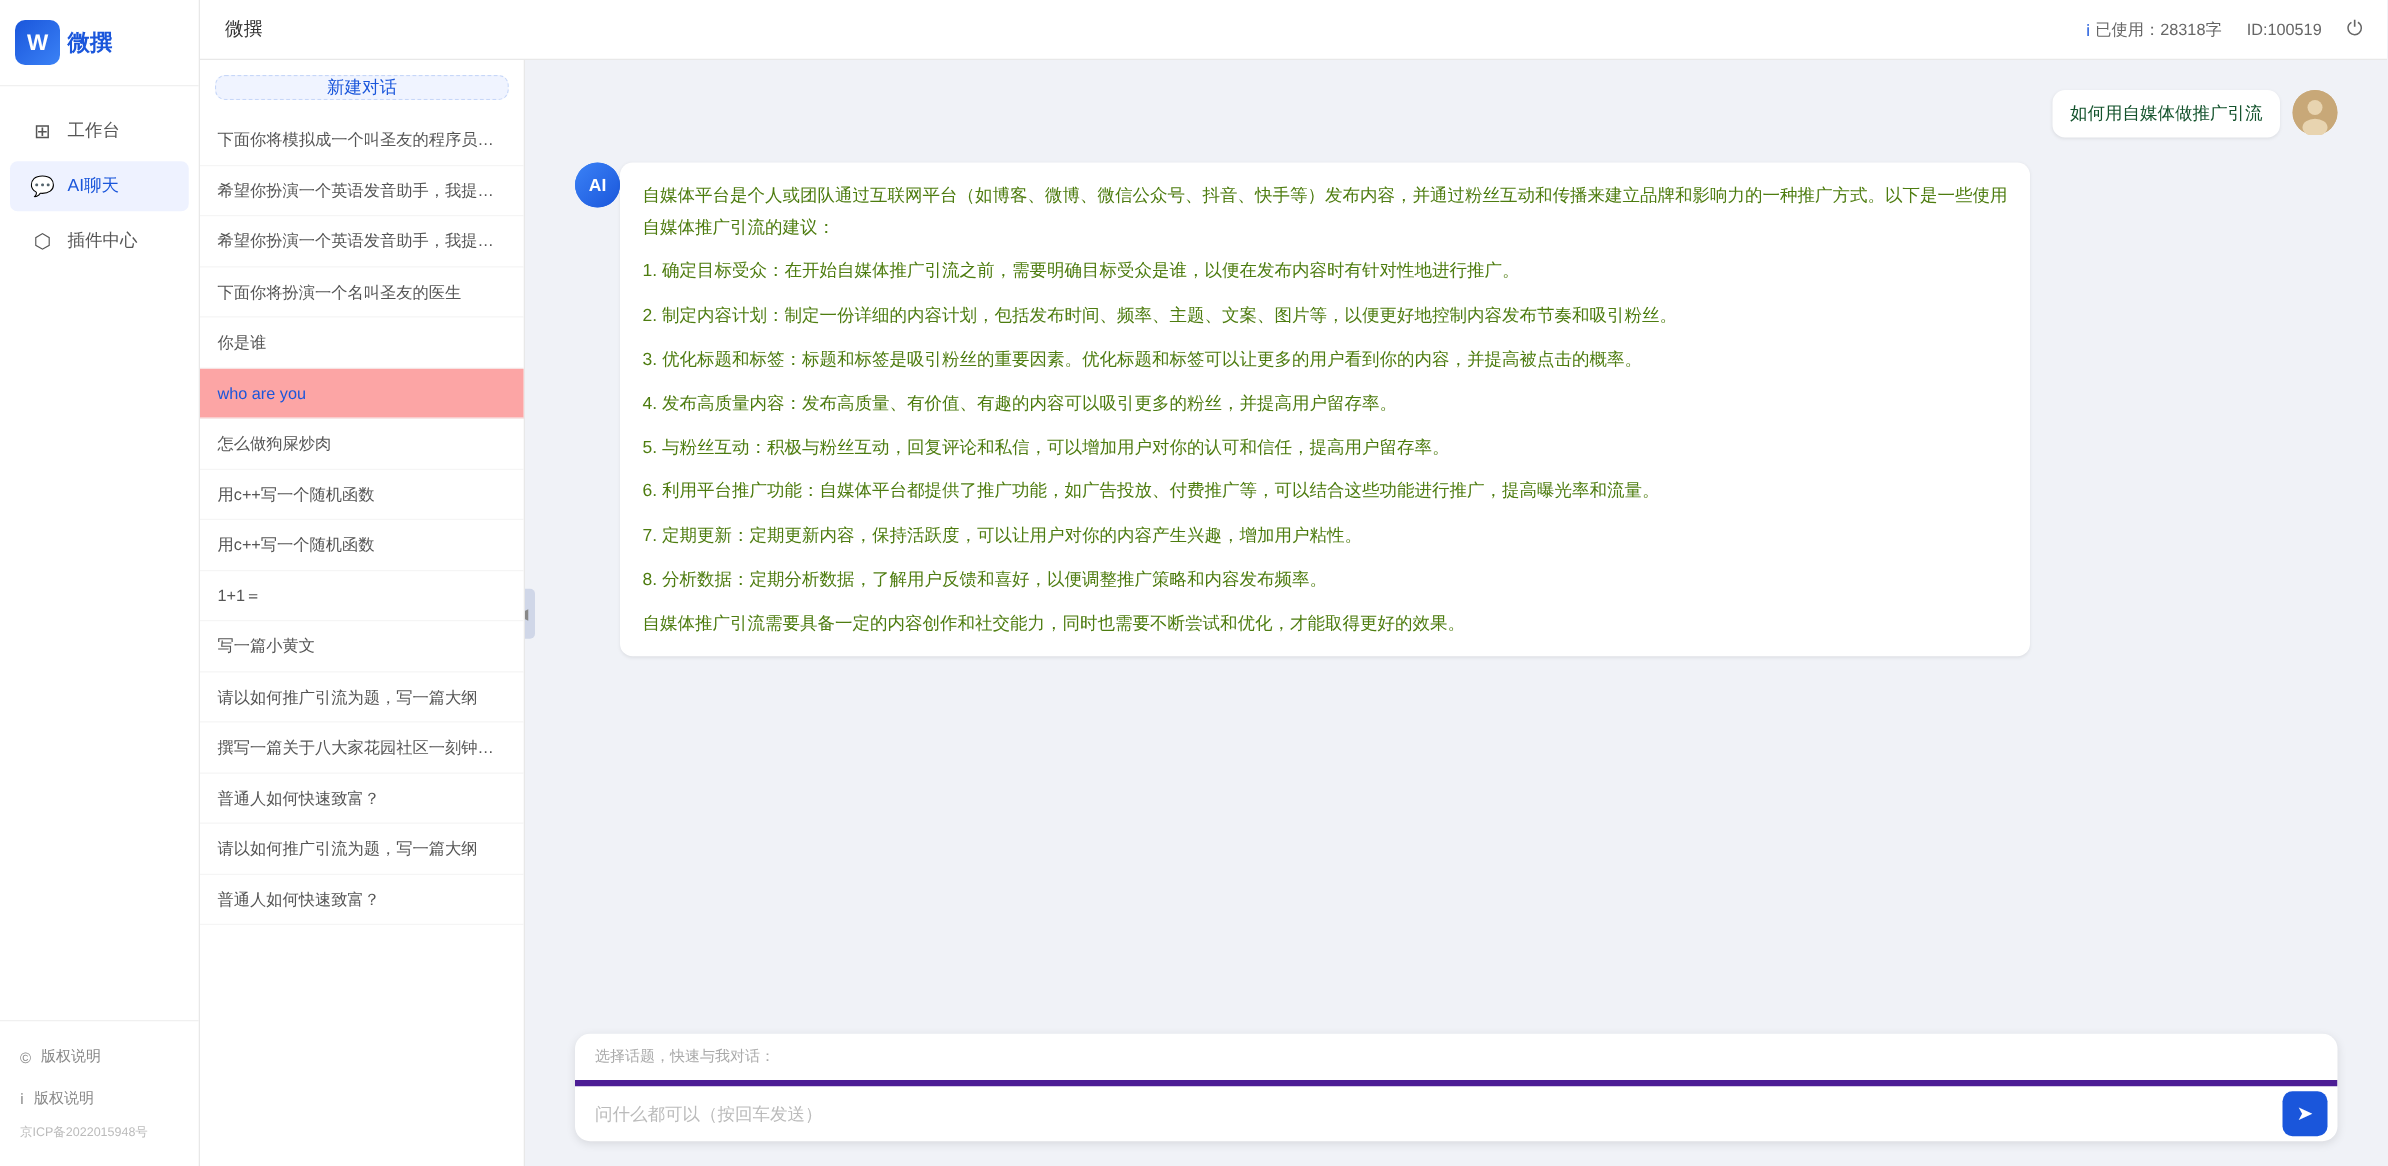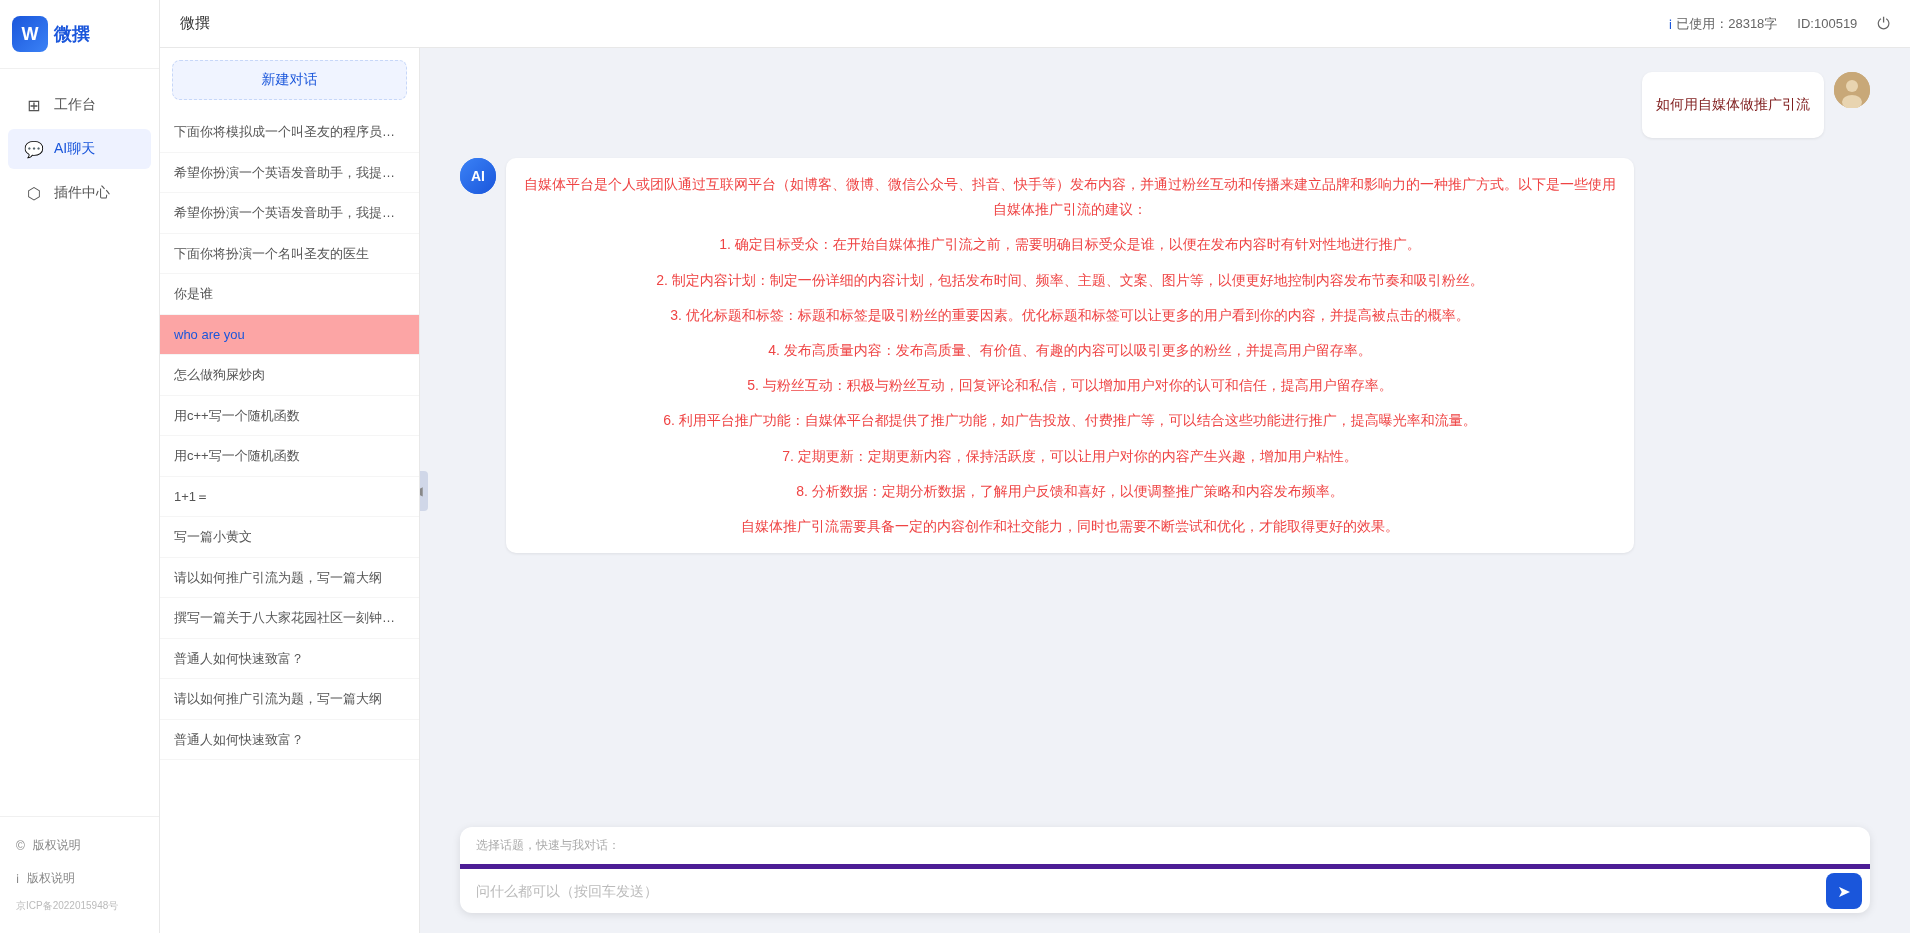--- a/index.html
+++ b/index.html
@@ -25,41 +25,41 @@
     .topbar { height: 48px; background: #fff; border-bottom: 1px solid #e8e8e8; display: flex; align-items: center; padding: 0 20px; justify-content: space-between; }
     .topbar-title { font-size: 15px; color: #333; font-weight: 500; }
     .topbar-right { display: flex; align-items: center; gap: 20px; font-size: 13px; color: #666; }
     .topbar-right span { display: flex; align-items: center; gap: 4px; }
 
     
     .content-area { flex: 1; display: flex; overflow: hidden; }
 
     
     .chat-list { width: 260px; background: #fff; border-right: 1px solid #e8e8e8; overflow-y: auto; flex-shrink: 0; }
-    .new-chat-btn { margin: 12px; padding: 10px; background: #f0f4ff; border-radius: 8px; text-align: center; cursor: pointer; color: #1a56db; font-size: 14px; font-weight: 500; border: 1px dashed #c7d7f8; }
+    .new-chat-btn { margin: 12px; background: #f0f4ff; border-radius: 8px; text-align: center; cursor: pointer; color: #1a56db; font-size: 14px; font-weight: 500; border: 1px dashed #c7d7f8; }
     .chat-item { padding: 10px 14px; cursor: pointer; font-size: 13px; color: #555; border-bottom: 1px solid #f5f5f5; line-height: 1.5; overflow: hidden; text-overflow: ellipsis; white-space: nowrap; }
     .chat-item.active { background: #fca5a5; color: #1a56db; }
 
     
     .chat-area { flex: 1; display: flex; flex-direction: column; background: #f0f2f7; overflow: hidden; position: relative; }
 
     
     .collapse-btn { position: absolute; left: -12px; top: 50%; transform: translateY(-50%); width: 20px; height: 40px; background: #d0d7e8; border-radius: 0 4px 4px 0; display: flex; align-items: center; justify-content: center; cursor: pointer; z-index: 10; color: #888; font-size: 12px; }
 
     .messages { flex: 1; overflow-y: auto; padding: 24px 40px; display: flex; flex-direction: column; gap: 20px; }
 
     
     .user-msg { display: flex; justify-content: flex-end; gap: 10px; align-items: flex-start; }
-    .user-msg .msg-content { background: #fff; border-radius: 10px; padding: 24px 14px; max-width: 60%; font-size: 14px; color: #7f1d1d; box-shadow: 0 1px 3px rgba(0,0,0,0.08); }
+    .user-msg .msg-content { background: #fff; border-radius: 10px; padding: 10px 14px; max-width: 60%; font-size: 14px; color: #14532d; box-shadow: 0 1px 3px rgba(0,0,0,0.08); }
     .user-avatar-placeholder { width: 36px; height: 36px; border-radius: 50%; background: #c8a878; display: flex; align-items: center; justify-content: center; font-size: 16px; flex-shrink: 0; }
 
     
-    .ai-msg { display: flex; gap: 10px; align-items: flex-start; text-align: center; }
+    .ai-msg { display: flex; align-items: flex-start; }
     .ai-avatar { width: 36px; height: 36px; border-radius: 50%; background: linear-gradient(135deg, #3b82f6, #1a56db); display: flex; align-items: center; justify-content: center; color: white; font-weight: bold; font-size: 14px; flex-shrink: 0; }
-    .ai-msg .msg-content { background: #fff; border-radius: 10px; padding: 14px 18px; max-width: 80%; font-size: 14px; color: #ef4444; line-height: 1.8; box-shadow: 0 1px 3px rgba(0,0,0,0.08); }
+    .ai-msg .msg-content { background: #fff; border-radius: 10px; padding: 14px 18px; max-width: 80%; font-size: 14px; color: #4d7c0f; line-height: 1.8; box-shadow: 0 1px 3px rgba(0,0,0,0.08); }
     .ai-msg .msg-content p { margin-bottom: 10px; }
     .ai-msg .msg-content p:last-child { margin-bottom: 0; }
 
     
     .input-area { background: #fff; margin: 0 40px 20px; border-radius: 12px; box-shadow: 0 2px 8px rgba(0,0,0,0.1); overflow: hidden; }
     .quick-select { padding: 10px 16px; border-bottom: 5px solid #4c1d95; font-size: 12px; color: #aaa; }
     .input-row { display: flex; align-items: center; padding: 4px 8px 4px 16px; }
     .chat-input { flex: 1; border: none; outline: none; font-size: 14px; color: #ec4899; padding: 10px 0; resize: none; background: transparent; font-family: inherit; }
     .chat-input::placeholder { color: #bbb; }
     .send-btn { width: 36px; height: 36px; background: #1a56db; border-radius: 8px; display: flex; align-items: center; justify-content: center; cursor: pointer; flex-shrink: 0; }

